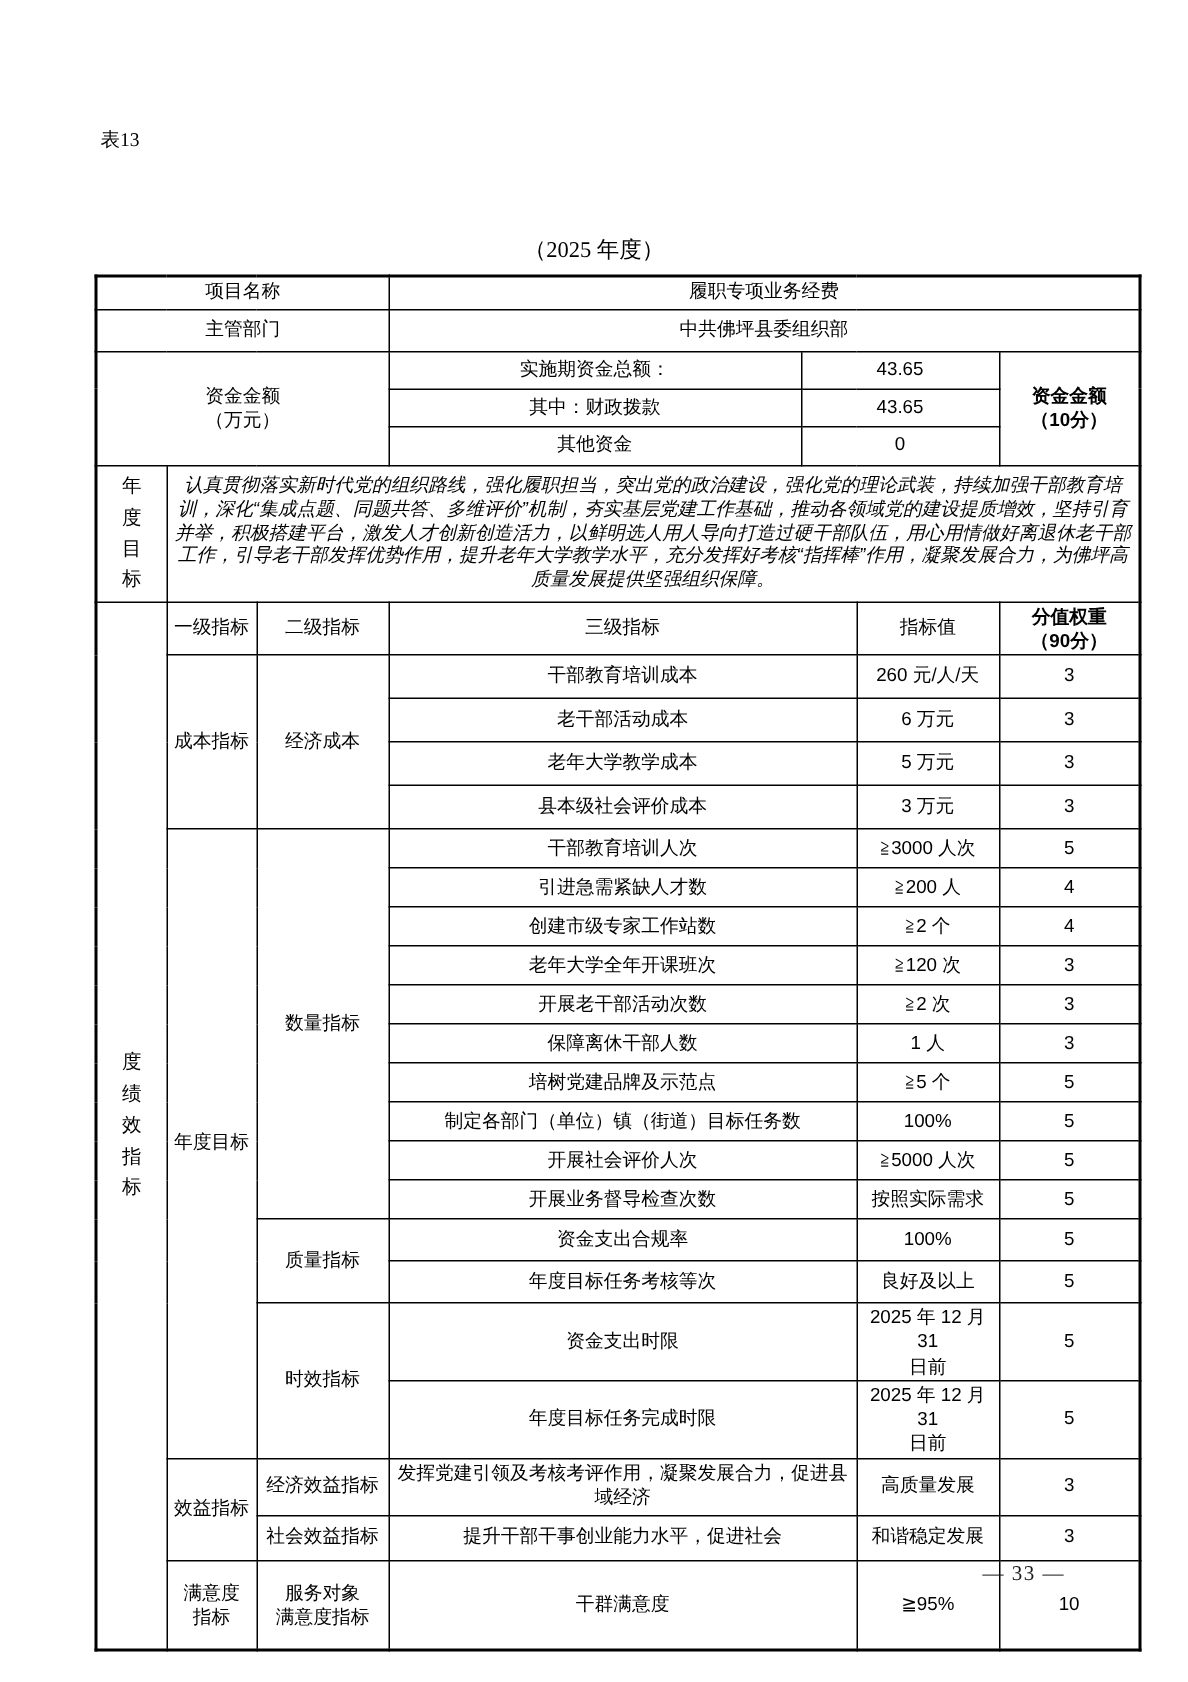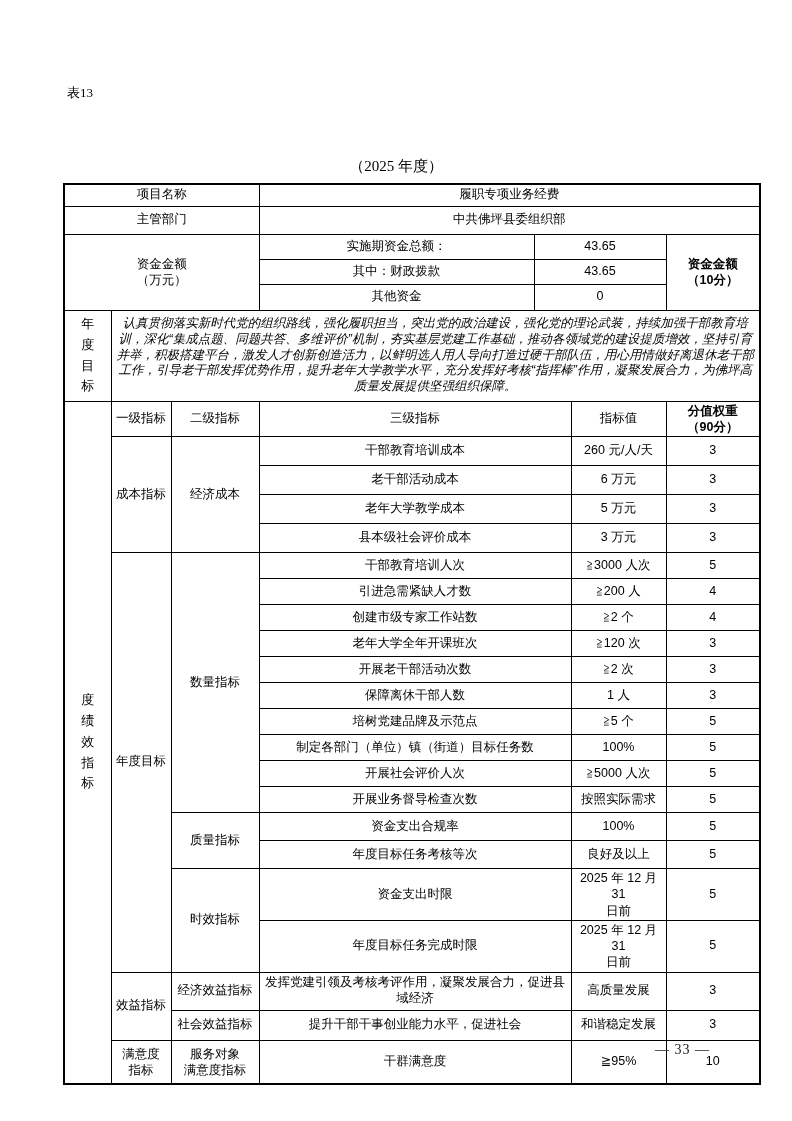--- a/index.html
+++ b/index.html
@@ -20,21 +20,21 @@
   .fund-sub{text-align:right;padding-right:9px;}
   .two-line span{display:block;line-height:1.3;}
   .vert-cell div{width:14px;margin:0 auto;word-break:break-all;
         line-height:1.6;font-size:13px;text-align:center;}
   .goal-text{text-align:justify;padding:4px 8px;line-height:1.45;
         font-size:12.5px;vertical-align:middle;font-style:italic;}
   
   .r-i1{height:22px}.r-i2{height:28px}.r-f{height:25px}.r-f2{height:26px}
   .r-goal{height:91px}.r-head{height:32px}.r-cost{height:29px}
   .r-qty{height:26px}.r-qual{height:28px}.r-time{height:34px}
-  .r-ben1{height:38px}.r-ben2{height:30px}.r-sat{height:44px}
+  .r-ben1{height:38px}.r-ben2{height:30px}.r-sat{height:60px}
   .page-num{position:absolute;right:82px;top:1042px;font-size:14px;
         color:#1a1a1a;font-family:"Liberation Serif",serif;letter-spacing:1px;}
 </style>
 </head>
 <body>
 
 <div class="page">
 
   <div class="table-label">表13</div>
   <div class="subtitle">（2025 年度）</div>

